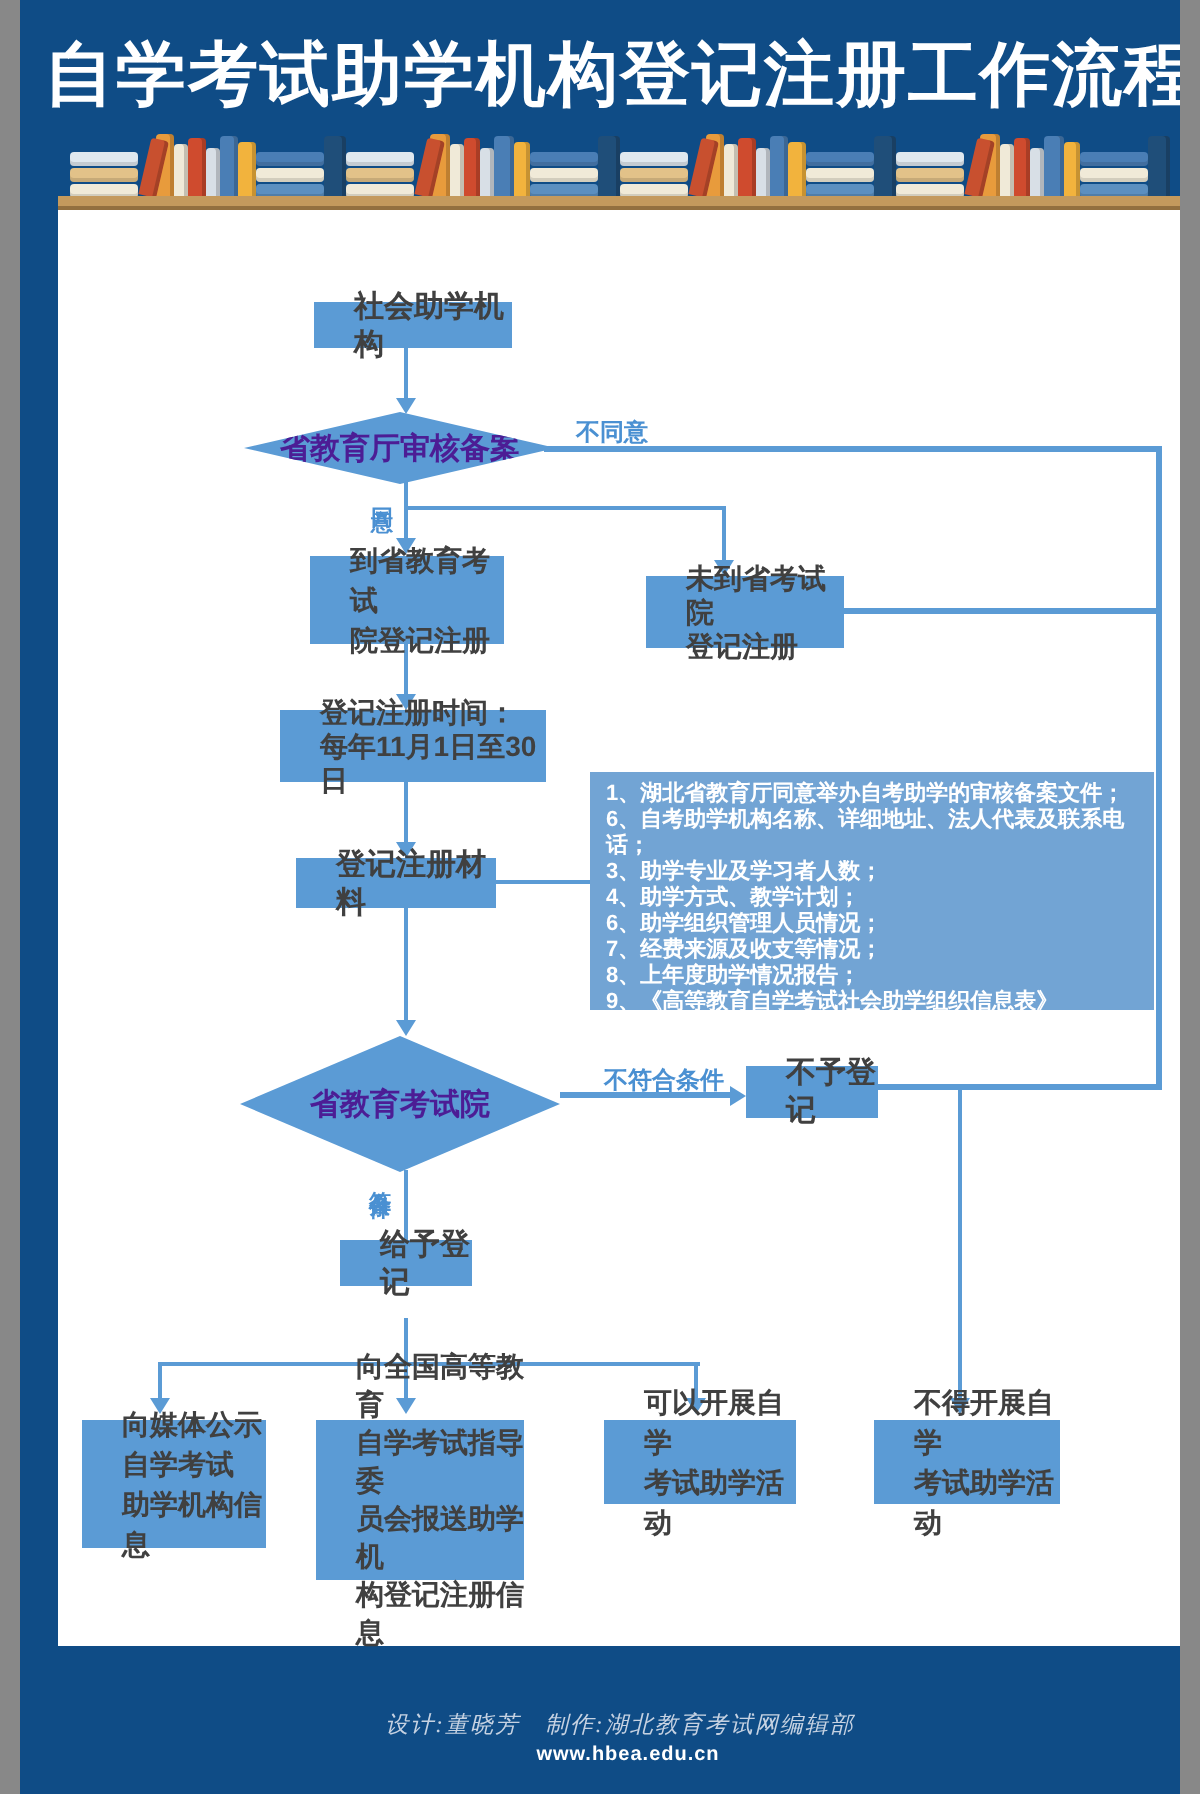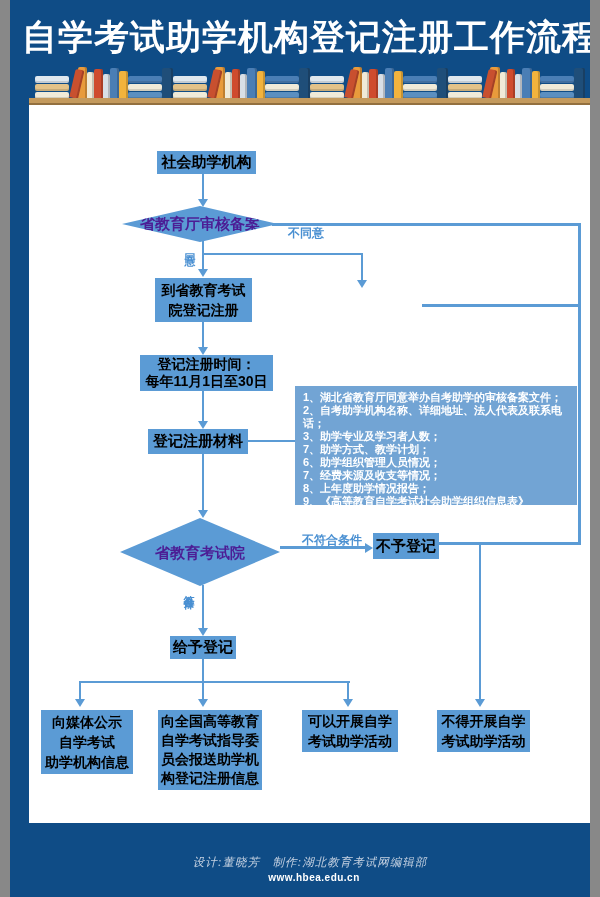--- a/index.html
+++ b/index.html
@@ -16,22 +16,22 @@
   #bookshelf{position:absolute;left:19px;top:64px;width:562px;height:35px;display:flex;
              align-items:flex-end;justify-content:space-between;padding:0 6px;}
   #shelfboard{position:absolute;left:19px;top:98px;width:562px;height:7px;background:var(--shelf);
               border-bottom:2px solid var(--shelf-edge);}
   .bk-spine{border-radius:2px 2px 0 0;box-shadow:inset -2px 0 rgba(0,0,0,.18);}
   .bk-lean{transform:rotate(13deg);transform-origin:100% 100%;border-radius:2px 2px 0 0;
            box-shadow:inset -2px 0 rgba(0,0,0,.18);}
   .bk-stack{display:flex;flex-direction:column;justify-content:flex-end;gap:1px;}
   .bk-flat{width:34px;height:7px;border-radius:2px;box-shadow:inset 0 -2px rgba(0,0,0,.12);}
   
-  .node{position:absolute;background:var(--node);color:#000000;font-weight:bold;text-align:center;
-        display:flex;flex-direction:column;justify-content:center;}
+  .node{position:absolute;background:var(--node);color:#404040;font-weight:bold;text-align:left;
+        display:flex;flex-direction:column;justify-content:center;padding-left:20px;}
   .diamond{position:absolute;background:var(--node);color:#4c1d95;font-weight:bold;text-align:center;
            display:flex;flex-direction:column;justify-content:center;
            clip-path:polygon(50% 0,100% 50%,50% 100%,0 50%);}
   .hline,.vline{position:absolute;background:var(--line);}
   .ah{position:absolute;width:0;height:0;}
   .ah-down{border-left:5px solid transparent;border-right:5px solid transparent;border-top:8px solid var(--line);}
   .ah-right{border-top:5px solid transparent;border-bottom:5px solid transparent;border-left:8px solid var(--line);}
   .edge-label{position:absolute;color:var(--label);font-weight:bold;font-size:12px;}
   .edge-label.vert{writing-mode:vertical-rl;text-orientation:upright;font-size:11px;letter-spacing:1px;}
   #list{position:absolute;left:285px;top:386px;width:282px;height:119px;background:var(--list);
@@ -163,70 +163,74 @@
 
   <div class="vline" style="left:192px;top:659px;width:2px;height:23px"></div>
   <div class="hline" style="left:69px;top:681px;width:271px;height:2px"></div>
   <div class="vline" style="left:69px;top:681px;width:2px;height:19px"></div>
   <div class="ah ah-down" style="left:65px;top:699px"></div>
   <div class="vline" style="left:192px;top:681px;width:2px;height:19px"></div>
   <div class="ah ah-down" style="left:188px;top:699px"></div>
   <div class="vline" style="left:337px;top:681px;width:2px;height:19px"></div>
   <div class="ah ah-down" style="left:333px;top:699px"></div>
 
-  <div class="edge-label" style="left:278px;top:225px">不同意</div>
+  <div class="edge-label" style="left:278px;top:208px">不同意</div>
   <div class="edge-label vert" style="left:172px;top:245px">同意</div>
   <div class="edge-label" style="left:292px;top:532px">不符合条件</div>
   <div class="edge-label vert" style="left:171px;top:586px">符合条件</div>
 
   <div class="node" style="left:147px;top:151px;width:99px;height:23px;font-size:15px">
     <div>社会助学机构</div>
   </div>
 
   <div class="diamond" style="left:112px;top:206px;width:156px;height:36px;font-size:15px">
     <div>省教育厅审核备案</div>
   </div>
 
   <div class="node" style="left:145px;top:278px;width:97px;height:44px;font-size:14px;line-height:20px">
     <div>到省教育考试</div>
     <div>院登记注册</div>
   </div>
 
+  <div class="node" style="left:313px;top:288px;width:99px;height:36px;font-size:14px;line-height:17px">
+    <div>未到省考试院</div>
+    <div>登记注册</div>
+  </div>
 
   <div class="node" style="left:130px;top:355px;width:133px;height:36px;font-size:14px;line-height:17px">
     <div>登记注册时间：</div>
     <div>每年11月1日至30日</div>
   </div>
 
   <div class="node" style="left:138px;top:429px;width:100px;height:25px;font-size:15px">
     <div>登记注册材料</div>
   </div>
 
   <div id="list">
     <ul>
       <li>1、湖北省教育厅同意举办自考助学的审核备案文件；</li>
-      <li>2、自考助学机构名称、详细地址、法人代表及联系电话；</li>
+      <li>6、自考助学机构名称、详细地址、法人代表及联系电话；</li>
       <li>3、助学专业及学习者人数；</li>
-      <li>7、助学方式、教学计划；</li>
+      <li>4、助学方式、教学计划；</li>
       <li>6、助学组织管理人员情况；</li>
       <li>7、经费来源及收支等情况；</li>
       <li>8、上年度助学情况报告；</li>
       <li>9、《高等教育自学考试社会助学组织信息表》</li>
     </ul>
   </div>
 
   <div class="diamond" style="left:110px;top:518px;width:160px;height:68px;font-size:15px;line-height:19px">
     <div>省教育考试院</div>
   </div>
 
   <div class="node" style="left:363px;top:533px;width:66px;height:26px;font-size:15px">
     <div>不予登记</div>
   </div>
 
-  <div class="node" style="left:160px;top:636px;width:66px;height:23px;font-size:15px">
+  <div class="node" style="left:160px;top:620px;width:66px;height:23px;font-size:15px">
     <div>给予登记</div>
   </div>
 
   <div class="node" style="left:31px;top:710px;width:92px;height:64px;font-size:14px;line-height:20px">
     <div>向媒体公示</div>
     <div>自学考试</div>
     <div>助学机构信息</div>
   </div>
 
   <div class="node" style="left:148px;top:710px;width:104px;height:80px;font-size:14px;line-height:19px">

